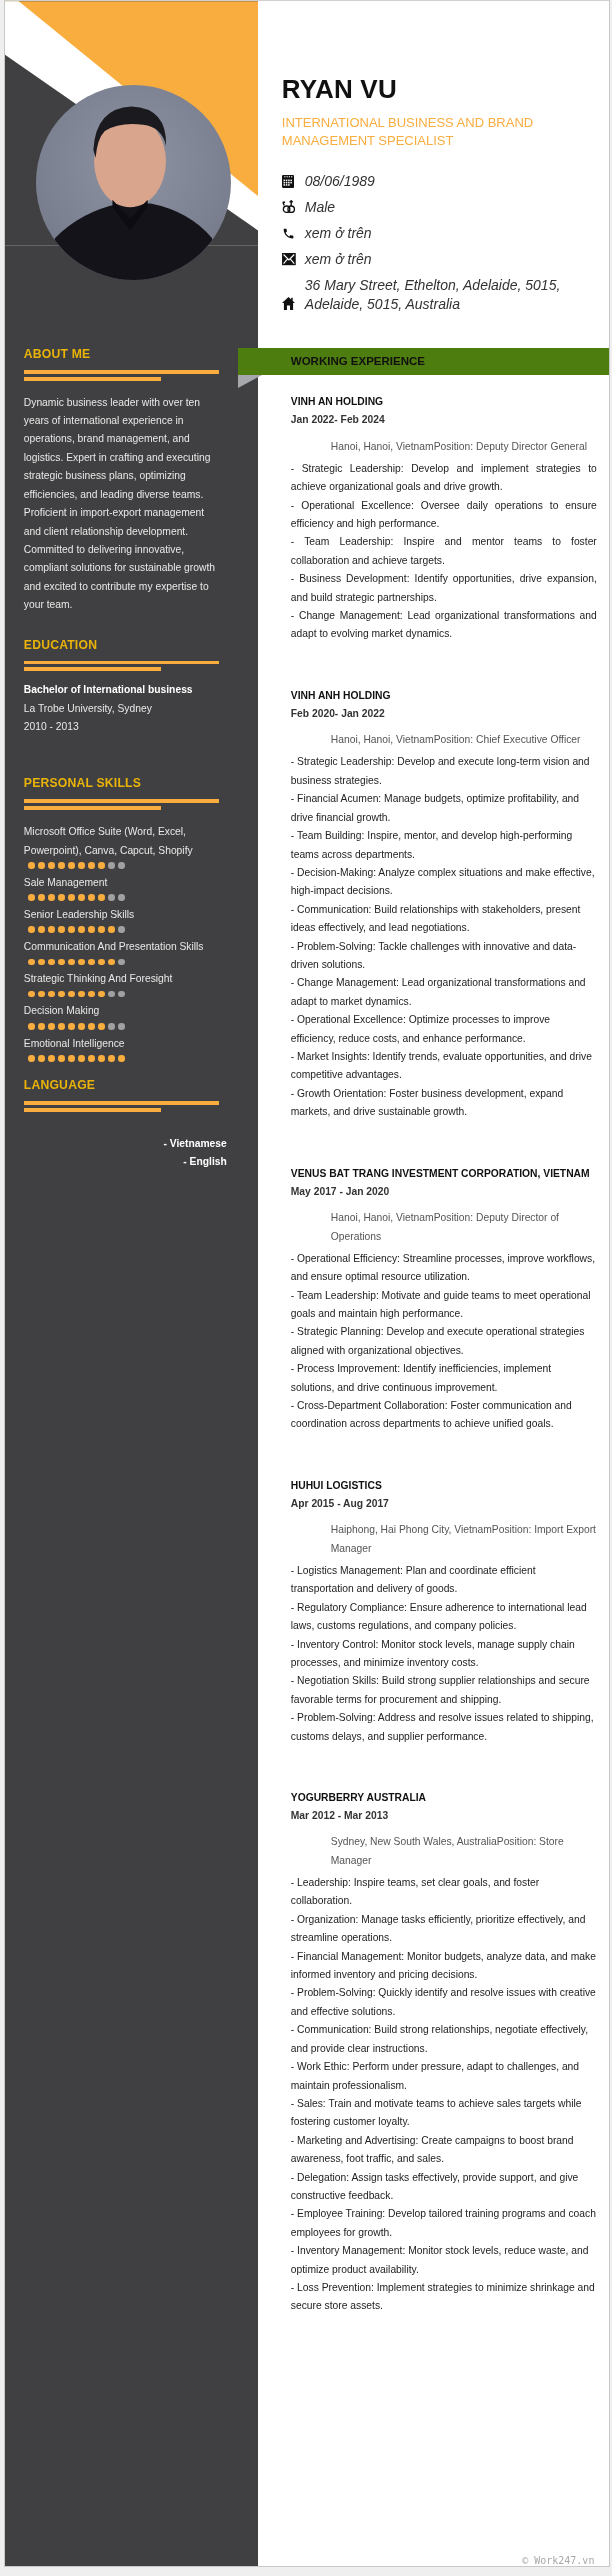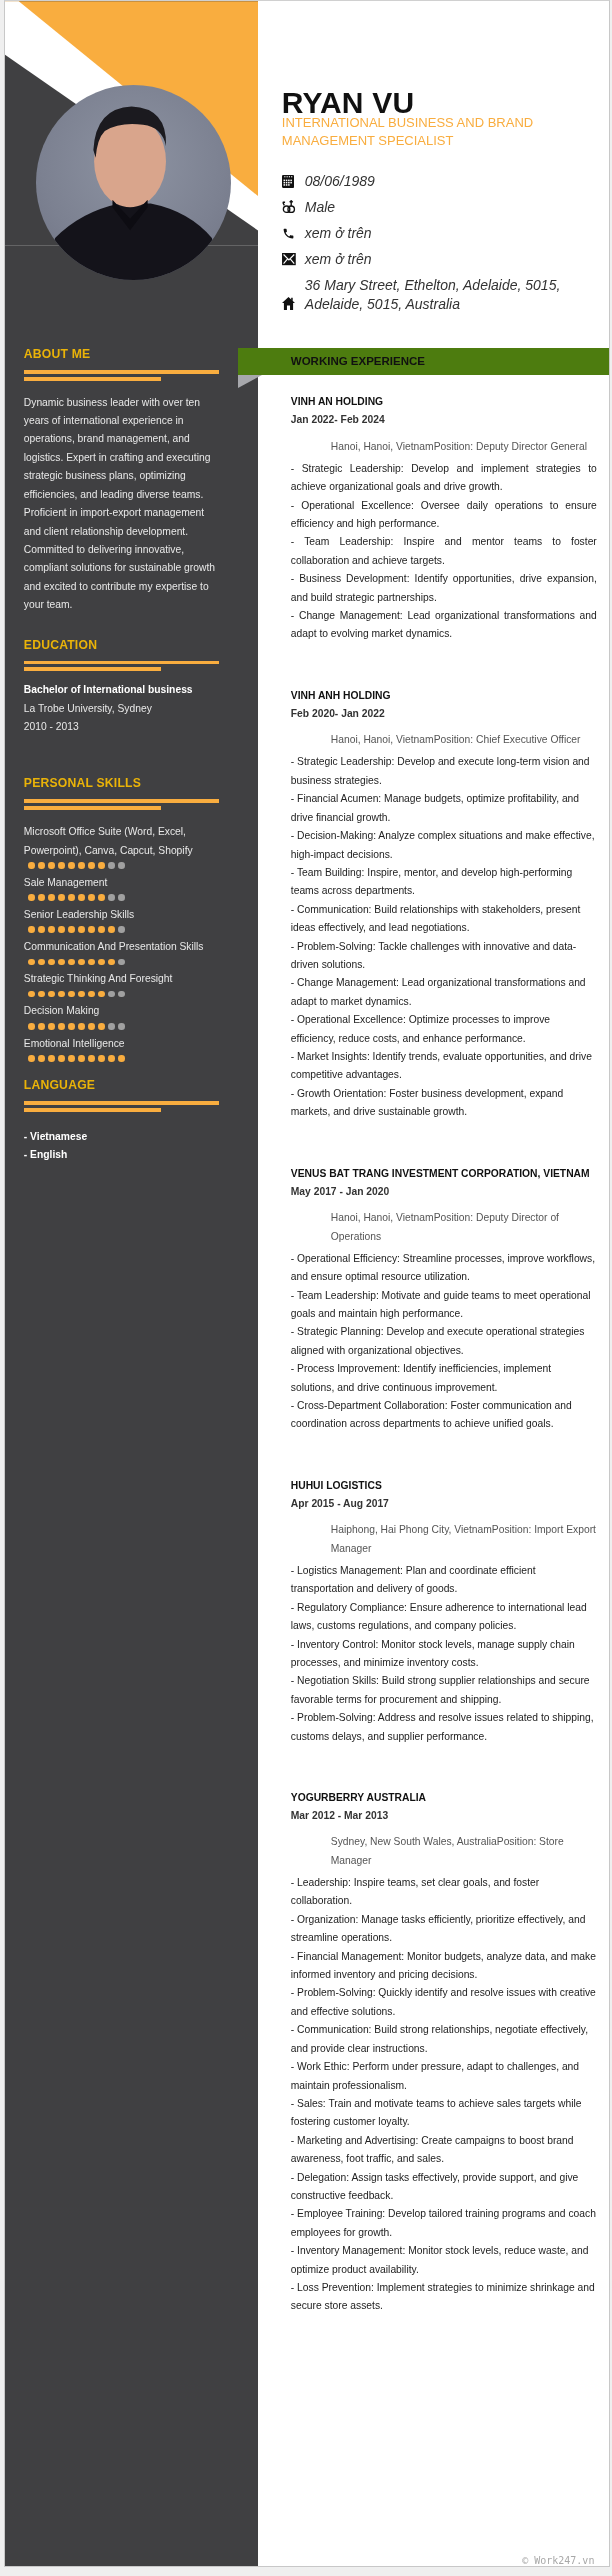--- a/index.html
+++ b/index.html
@@ -32,25 +32,25 @@
   .edu { margin-top: 23px; }
   .edu-degree { font-weight: bold; font-size: 10.3px; line-height: 18.4px; margin-top: 10px; color: #fff; }
   .edu-line { font-size: 10.3px; line-height: 18.4px; color: #e8e8e8; }
   .skills { margin-top: 40px; }
   .skill-list { margin-top: 13px; }
   .skill-name { font-size: 10.3px; line-height: 18.4px; color: #e8e8e8; width: 199px; }
   .dots { display: flex; gap: 3.5px; margin: 0.8px 0 3.8px 4.6px; height: 9.2px; align-items: center; }
   .dot { width: 6.5px; height: 6.5px; border-radius: 50%; background: #f9ad3f; }
   .dot.off { background: #a0a0a0; }
   .lang { margin-top: 15.3px; }
-  .lang-list { margin-top: 16px; }
+  .lang-list { margin-top: 23px; text-align: right; }
   .lang-item { font-weight: bold; font-size: 10.3px; line-height: 18.4px; color: #fff; }
 
   .main { position: absolute; left: 253px; top: 0; width: 352px; height: 100%; }
-  .name { position: absolute; left: 24px; top: 73px; font-size: 30px; font-weight: bold; color: #111; letter-spacing: 0.2px; margin-top: 12px; }
+  .name { position: absolute; left: 24px; top: 73px; font-size: 26px; font-weight: bold; color: #111; letter-spacing: 0.2px; }
   .role { position: absolute; left: 24px; top: 113px; width: 291px; font-size: 13px; line-height: 18.4px; color: #f9ad3f; text-transform: uppercase; }
   .info { position: absolute; left: 24px; top: 171px; width: 314px; }
   .info-row { display: flex; align-items: flex-end; font-size: 14px; line-height: 18.4px; color: #333; margin-bottom: 7.7px; font-style: italic; }
   .info-row .ico { width: 23px; flex: 0 0 23px; height: 18.4px; display: flex; align-items: center; }
   .info-row .txt { flex: 1; }
 
   .we-bar {
     position: absolute; left: -20px; top: 347px; width: 372px; height: 27px;
     background: #4d7c0f;
   }
@@ -321,22 +321,22 @@
             <div class="">- Change Management: Lead organizational transformations and adapt to evolving market dynamics.</div>
           </div>
         </div>
         <div class="job">
           <div class="job-co">VINH ANH HOLDING</div>
           <div class="job-date">Feb 2020- Jan 2022</div>
           <div class="job-loc">Hanoi, Hanoi, VietnamPosition: Chief Executive Officer</div>
           <div class="job-desc">
             <div class="">- Strategic Leadership: Develop and execute long-term vision and business strategies.</div>
             <div class="">- Financial Acumen: Manage budgets, optimize profitability, and drive financial growth.</div>
+            <div class="">- Team Building: Inspire, mentor, and develop high-performing teams across departments.</div>
             <div class="">- Decision-Making: Analyze complex situations and make effective, high-impact decisions.</div>
-            <div class="">- Team Building: Inspire, mentor, and develop high-performing teams across departments.</div>
             <div class="">- Communication: Build relationships with stakeholders, present ideas effectively, and lead negotiations.</div>
             <div class="">- Problem-Solving: Tackle challenges with innovative and data-driven solutions.</div>
             <div class="">- Change Management: Lead organizational transformations and adapt to market dynamics.</div>
             <div class="">- Operational Excellence: Optimize processes to improve efficiency, reduce costs, and enhance performance.</div>
             <div class="">- Market Insights: Identify trends, evaluate opportunities, and drive competitive advantages.</div>
             <div class="">- Growth Orientation: Foster business development, expand markets, and drive sustainable growth.</div>
           </div>
         </div>
         <div class="job">
           <div class="job-co">VENUS BAT TRANG INVESTMENT CORPORATION, VIETNAM</div>

